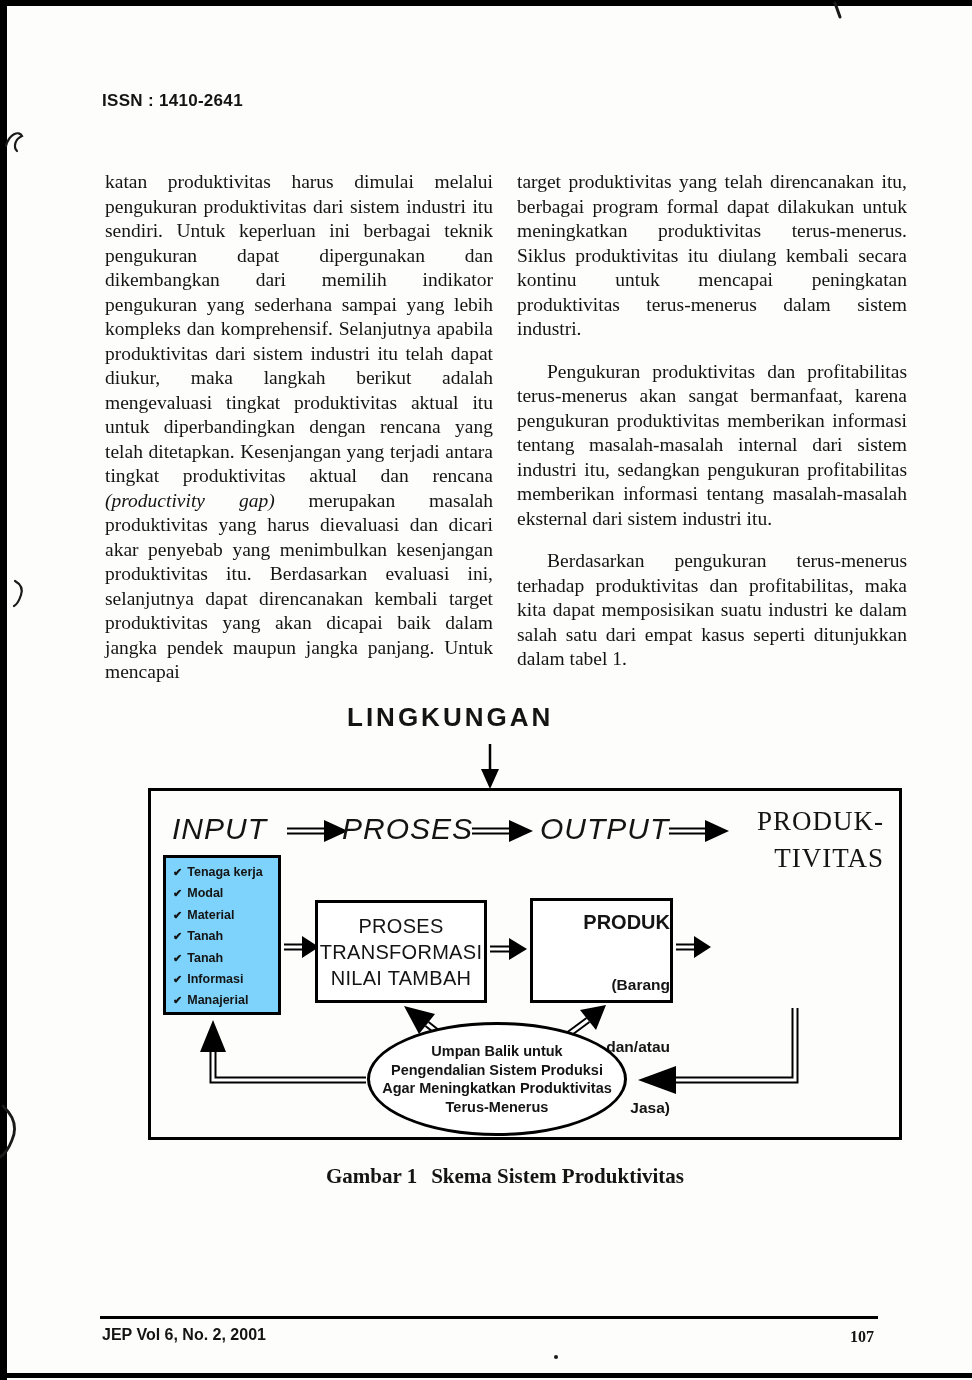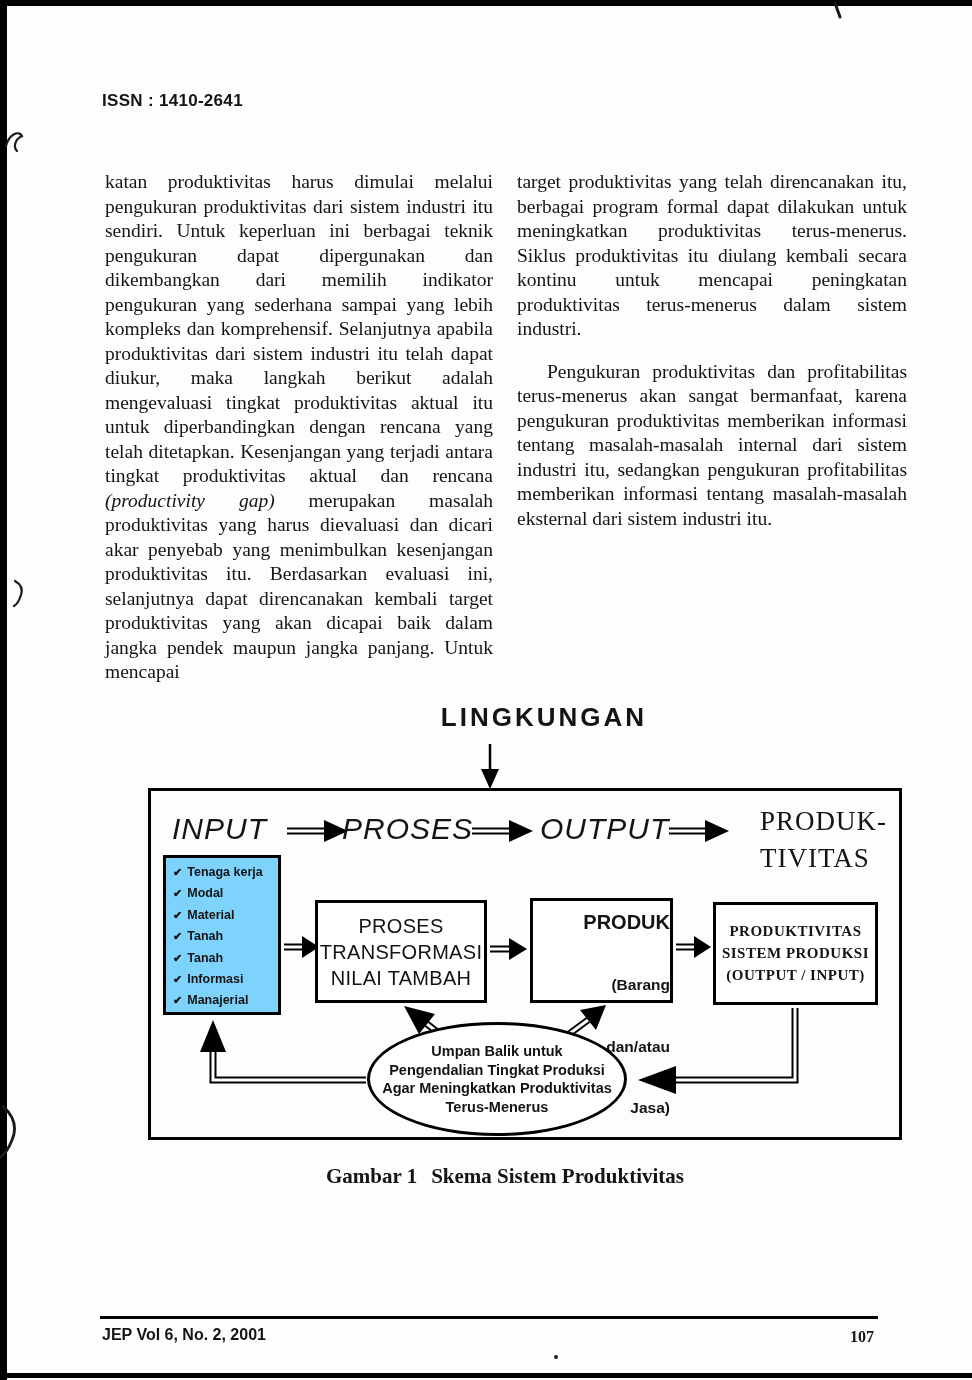--- a/index.html
+++ b/index.html
@@ -15,30 +15,30 @@
   .running-head .rh-title{font-style:italic;}
   
   .col{position:absolute;top:170px;width:388px;font:19.5px/24.5px "Liberation Serif",serif;
        text-align:justify;hyphens:auto;}
   .col-left{left:105px;}
   .col-right{left:517px;width:390px;}
   .col p{margin:0;}
   .col p.indent{text-indent:30px;margin-top:18px;}
   .ital{font-style:italic;}
   
-  .env-label{position:absolute;left:347px;top:702px;width:300px;text-align:right;
+  .env-label{position:absolute;left:347px;top:702px;width:300px;text-align:left;
              font:700 26px "Liberation Sans",sans-serif;letter-spacing:3px;z-index:3;}
   .overlay{position:absolute;left:0;top:0;z-index:1;pointer-events:none;}
   .outer-box{position:absolute;left:148px;top:788px;width:754px;height:352px;border:3px solid #000;
              box-sizing:border-box;z-index:2;}
   .flow-word{position:absolute;z-index:3;font:italic 30px "Liberation Sans",sans-serif;letter-spacing:1px;}
   .flow-input{left:172px;top:812px;}
   .flow-process{left:342px;top:812px;}
   .flow-output{left:540px;top:812px;}
-  .flow-prod{position:absolute;left:760px;top:803px;width:162px;text-align:left;z-index:3;
+  .flow-prod{position:absolute;left:722px;top:803px;width:162px;text-align:right;z-index:3;
              font:400 27px/37px "Liberation Serif",serif;letter-spacing:1px;}
   .input-box{position:absolute;left:163px;top:855px;width:118px;height:160px;border:3px solid #000;
              background:#7dd3fc;z-index:2;box-sizing:border-box;padding:4px 0 0 7px;}
   .input-box ul{list-style:none;margin:0;padding:0;}
   .input-box li{font:700 12.5px/21.4px "Liberation Sans",sans-serif;white-space:nowrap;}
   .bullet{font-size:11px;margin-right:5px;}
   .process-box{position:absolute;left:315px;top:900px;width:172px;height:103px;border:3px solid #000;
                background:#fff;z-index:2;box-sizing:border-box;text-align:center;padding-top:10px;
                font:400 20px/26px "Liberation Sans",sans-serif;letter-spacing:.3px;}
   .product-box{position:absolute;left:530px;top:898px;width:143px;height:105px;border:3px solid #000;
@@ -71,20 +71,21 @@
 
   <div class="issn">ISSN : 1410-2641</div>
 
   <div class="col col-left">
     <p><span>katan produktivitas harus dimulai melalui pengukuran produktivitas dari sistem industri itu sendiri. Untuk keperluan ini berbagai teknik pengukuran dapat dipergunakan dan dikembangkan dari memilih indikator pengukuran yang sederhana sampai yang lebih kompleks dan komprehensif. Selanjutnya apabila produktivitas dari sistem industri itu telah dapat diukur, maka langkah berikut adalah mengevaluasi tingkat produktivitas aktual itu untuk diperbandingkan dengan rencana yang telah ditetapkan. Kesenjangan yang terjadi antara tingkat produktivitas aktual dan rencana </span><span class="ital">(productivity gap)</span><span> merupakan masalah produktivitas yang harus dievaluasi dan dicari akar penyebab yang menimbulkan kesenjangan produktivitas itu. Berdasarkan evaluasi ini, selanjutnya dapat direncanakan kembali target produktivitas yang akan dicapai baik dalam jangka pendek maupun jangka panjang. Untuk mencapai</span></p>
   </div>
 
   <div class="col col-right">
     <p>target produktivitas yang telah direncanakan itu, berbagai program formal dapat dilakukan untuk meningkatkan produktivitas terus-menerus. Siklus produktivitas itu diulang kembali secara kontinu untuk mencapai peningkatan produktivitas terus-menerus dalam sistem industri.</p>
     <p class="indent">Pengukuran produktivitas dan profitabilitas terus-menerus akan sangat bermanfaat, karena pengukuran produktivitas memberikan informasi tentang masalah-masalah internal dari sistem industri itu, sedangkan pengukuran profitabilitas memberikan informasi tentang masalah-masalah eksternal dari sistem industri itu.</p>
+    <p class="indent">Berdasarkan pengukuran terus-menerus terhadap produktivitas dan profitabilitas, maka kita dapat memposisikan suatu industri ke dalam salah satu dari empat kasus seperti ditunjukkan dalam tabel 1.</p>
   </div>
 
   <svg class="overlay" width="972" height="1380" viewBox="0 0 972 1380">
 
     <g>
       <path d="M490,744 L490,770" stroke="#000" stroke-width="2.5" fill="none"></path>
       <polygon points="481,769 499,769 490,789" fill="#000"></polygon>
     </g>
 
     <g>
@@ -180,29 +181,24 @@
     <div>NILAI TAMBAH</div>
   </div>
 
   <div class="product-box">
     <div class="product-title">PRODUK</div>
     <div class="product-sub">(Barang</div>
     <div class="product-sub">dan/atau</div>
     <div class="product-sub">Jasa)</div>
   </div>
 
-  <div class="productivity-box">
-    <div>PRODUKTIVITAS</div>
-    <div>SISTEM PRODUKSI</div>
-    <div>(OUTPUT / INPUT)</div>
-  </div>
 
   <div class="feedback-ellipse">
     <div>Umpan Balik untuk</div>
-    <div>Pengendalian Tingkat Produksi</div>
+    <div>Pengendalian Sistem Produksi</div>
     <div>Agar Meningkatkan Produktivitas</div>
     <div>Terus-Menerus</div>
   </div>
 
   <div class="caption">
     <span class="cap-label">Gambar 1</span><span>Skema Sistem Produktivitas</span>
   </div>
 
   <div class="footer-rule"></div>
   <div class="footer-left">JEP Vol 6, No. 2, 2001</div>

